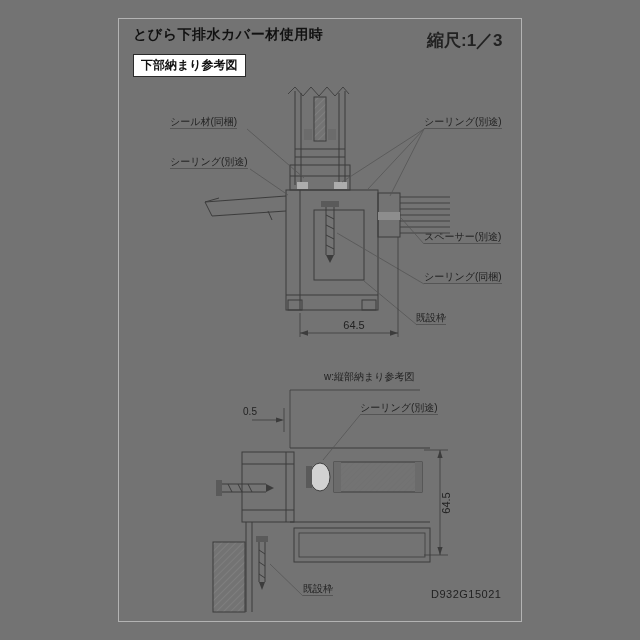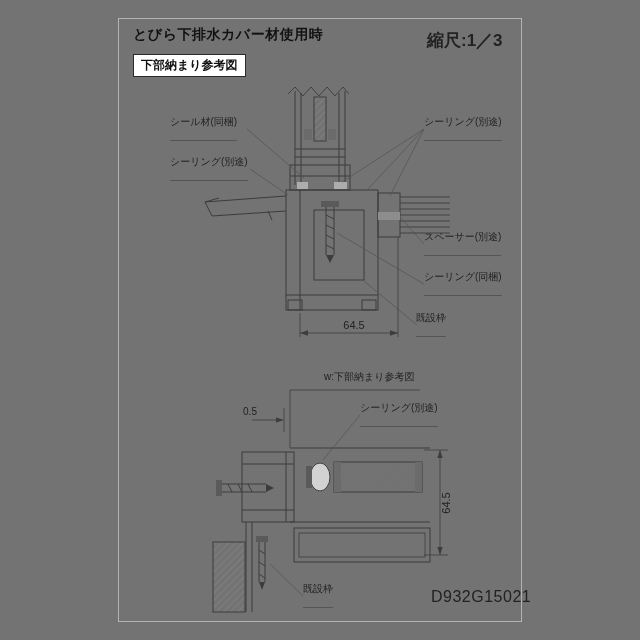--- a/index.html
+++ b/index.html
@@ -22,24 +22,24 @@
   }
   .scale { position:absolute; left:427px; top:29px; font-size:17px; color:#222;font-weight:bold; }
   .sec-heading {
     position:absolute; border:1px solid #2a2a2a; background:#fff;
     font-size:12px; font-weight:bold; padding:2px 7px; color:#111;
   }
   .h1 { left:133px; top:54px; }
   .h2 { left:133px; top:366px; }
   .lbl {
     position:absolute; font-size:10px; line-height:11px; color:#222;
-    border-bottom:1px solid #555; padding-bottom:13px; white-space:nowrap;
+    border-bottom:1px solid #555; padding-bottom:1px; white-space:nowrap;
   }
   .lbl.noline { border-bottom:none; }
-  .dwgno { position:absolute; left:431px; top:588px; font-size:16px; color:#222; letter-spacing:0.5px; }
+  .dwgno { position:absolute; left:431px; top:588px; font-size:11px; color:#222; letter-spacing:0.5px; }
   svg { position:absolute; }
   .d1 { left:118px; top:85px; }
   .d2 { left:118px; top:370px; }
 </style>
 </head>
 <body>
 
 <div class="canvas">
 
   <div class="border-frame"></div>
@@ -214,18 +214,18 @@
     </g>
   </svg>
 
   <div class="lbl" style="left:170px;top:116px">シール材(同梱)</div>
   <div class="lbl" style="left:170px;top:156px">シーリング(別途)</div>
   <div class="lbl" style="left:424px;top:116px">シーリング(別途)</div>
   <div class="lbl" style="left:424px;top:231px">スペーサー(別途)</div>
   <div class="lbl" style="left:424px;top:271px">シーリング(同梱)</div>
   <div class="lbl" style="left:416px;top:312px">既設枠</div>
 
-  <div class="lbl noline" style="left:324px;top:371px">w:下部納まり参考図</div>
+  <div class="lbl noline" style="left:324px;top:371px">w:縦部納まり参考図</div>
   <div class="lbl" style="left:360px;top:402px">シーリング(別途)</div>
   <div class="lbl" style="left:303px;top:583px">既設枠</div>
 
   <div class="dwgno">D932G15021</div>
 </div>
 
 </body></html>

